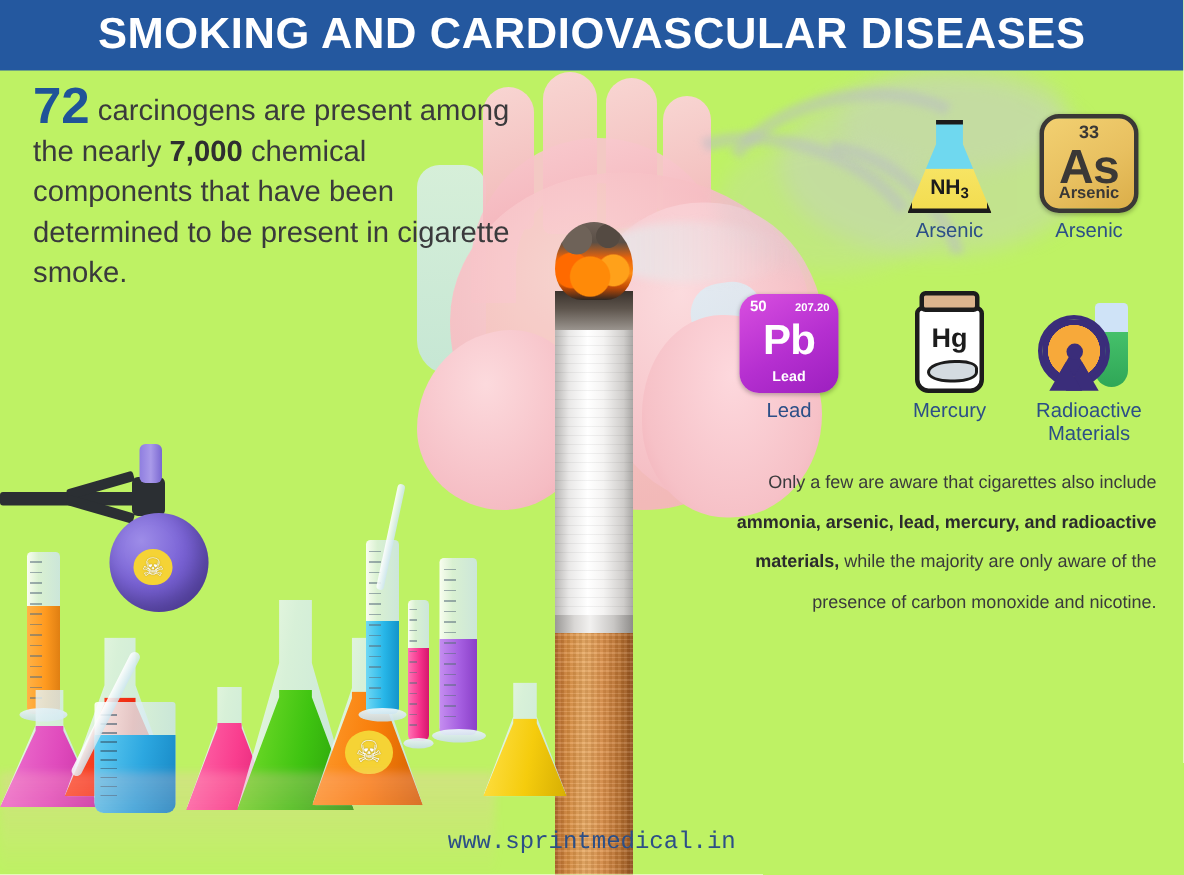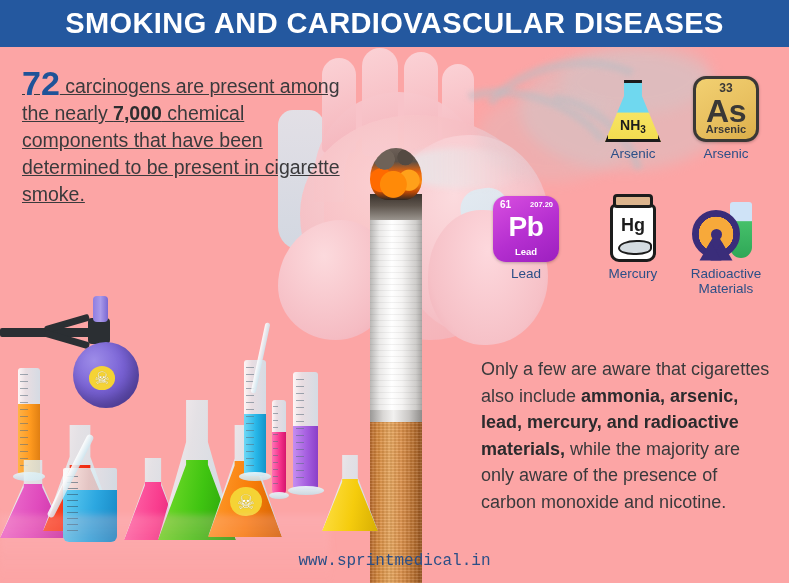--- a/index.html
+++ b/index.html
@@ -5,21 +5,21 @@
   * { box-sizing: border-box; margin: 0; padding: 0; }
   html, body {
     width: 789px; height: 583px;
     overflow: hidden;
     background: #ffffff;
     font-family: "Liberation Sans", sans-serif;
   }
   #poster {
     position: relative;
     width: 789px; height: 583px;
-    background: #fca5a5;
+    background: #bef264;
     overflow: hidden;
   }
 
   
   .header-bar {
     position: absolute; left: 0; top: 0;
     width: 789px; height: 47px;
     background: #24589f;
     display: flex; align-items: center; justify-content: center;
   }
@@ -144,34 +144,34 @@
   }
   .cig-filter::after {
     content: ""; position: absolute; inset: 0;
     background:
       repeating-linear-gradient(180deg, rgba(255,255,255,.10) 0 1px, rgba(0,0,0,.05) 1px 3px),
       repeating-linear-gradient(90deg, rgba(0,0,0,.05) 0 2px, rgba(255,255,255,.05) 2px 4px);
   }
 
   
   .text-top-left {
-    position: absolute; left: 22px; top: 68px; width: 320px;
+    position: absolute; left: 22px; top: 56px; width: 320px;
     font-size: 19.5px; line-height: 27px; color: #3a3a3c;
     font-family: "Liberation Sans", sans-serif;
-    text-decoration: underline;
   }
   .big-number {
     font-size: 34px; font-weight: bold; color: #1f5398;
     line-height: 30px; vertical-align: -2px;
   }
   .bold-inline { font-weight: bold; color: #2e2e30; }
 
   .text-bottom-right {
     position: absolute; right: 18px; top: 308px; width: 290px;
-    font-size: 18px; line-height: 26.5px; color: #3a3a3c; margin-top: 48px;
+    text-align: right;
+    font-size: 12px; line-height: 26.5px; color: #3a3a3c;
   }
   .text-bottom-right .hl { font-weight: bold; color: #2b2b2d; }
 
   
   .icon-cell { position: absolute; width: 86px; text-align: center; }
   .icon-label {
     margin-top: 4px;
     font-size: 13.5px; line-height: 15px;
     color: #2c4f87;
     font-family: "Liberation Sans", sans-serif;
@@ -488,21 +488,21 @@
         <div class="tile-sym">As</div>
         <div class="tile-name">Arsenic</div>
       </div>
     </div>
     <div class="icon-label">Arsenic</div>
   </div>
 
   <div class="icon-cell cell-lead">
     <div class="icon-art">
       <div class="tile tile-pb">
-        <div class="tile-num">61</div>
+        <div class="tile-num">50</div>
         <div class="tile-mass">207.20</div>
         <div class="tile-sym">Pb</div>
         <div class="tile-name">Lead</div>
       </div>
     </div>
     <div class="icon-label">Lead</div>
   </div>
 
   <div class="icon-cell cell-radio">
     <div class="icon-art">

